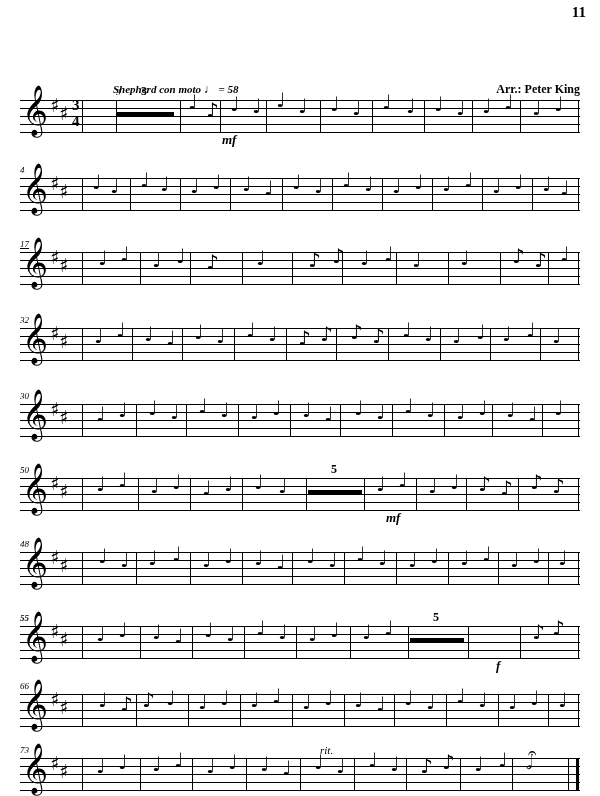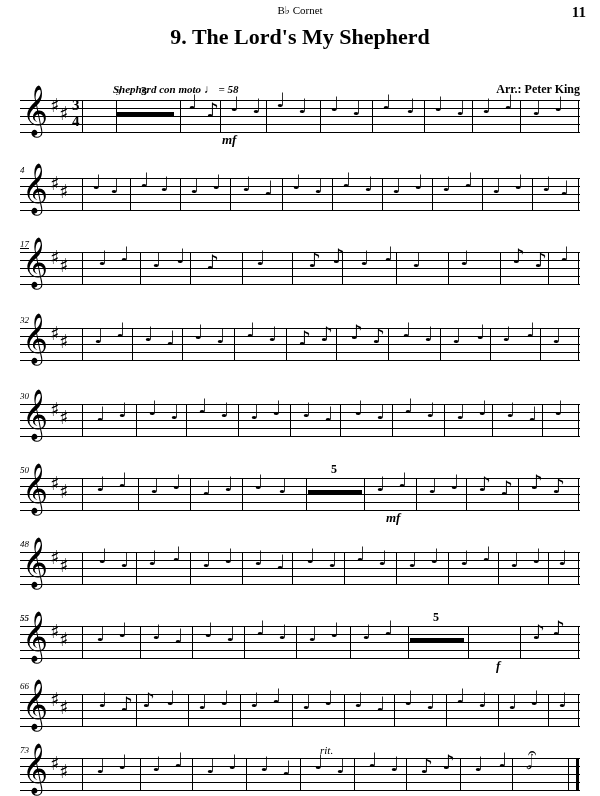--- a/index.html
+++ b/index.html
@@ -209,23 +209,21 @@
     position: absolute;
     font-family: "DejaVu Sans", sans-serif;
     font-size: 15px;
   }
 </style>
 </head>
 <body>
 
 <div class="page">
 
-  <div class="header-instrument">B♭ Cornet</div>
   <div class="page-number">11</div>
-  <div class="title">9. The Lord's My Shepherd</div>
 
   <div class="tempo">
     <span>Shepherd con moto</span>
     <span class="note-glyph">♩</span>
     <span>= 58</span>
   </div>
 
   <div class="arranger">Arr.:  Peter King</div>
 
 

